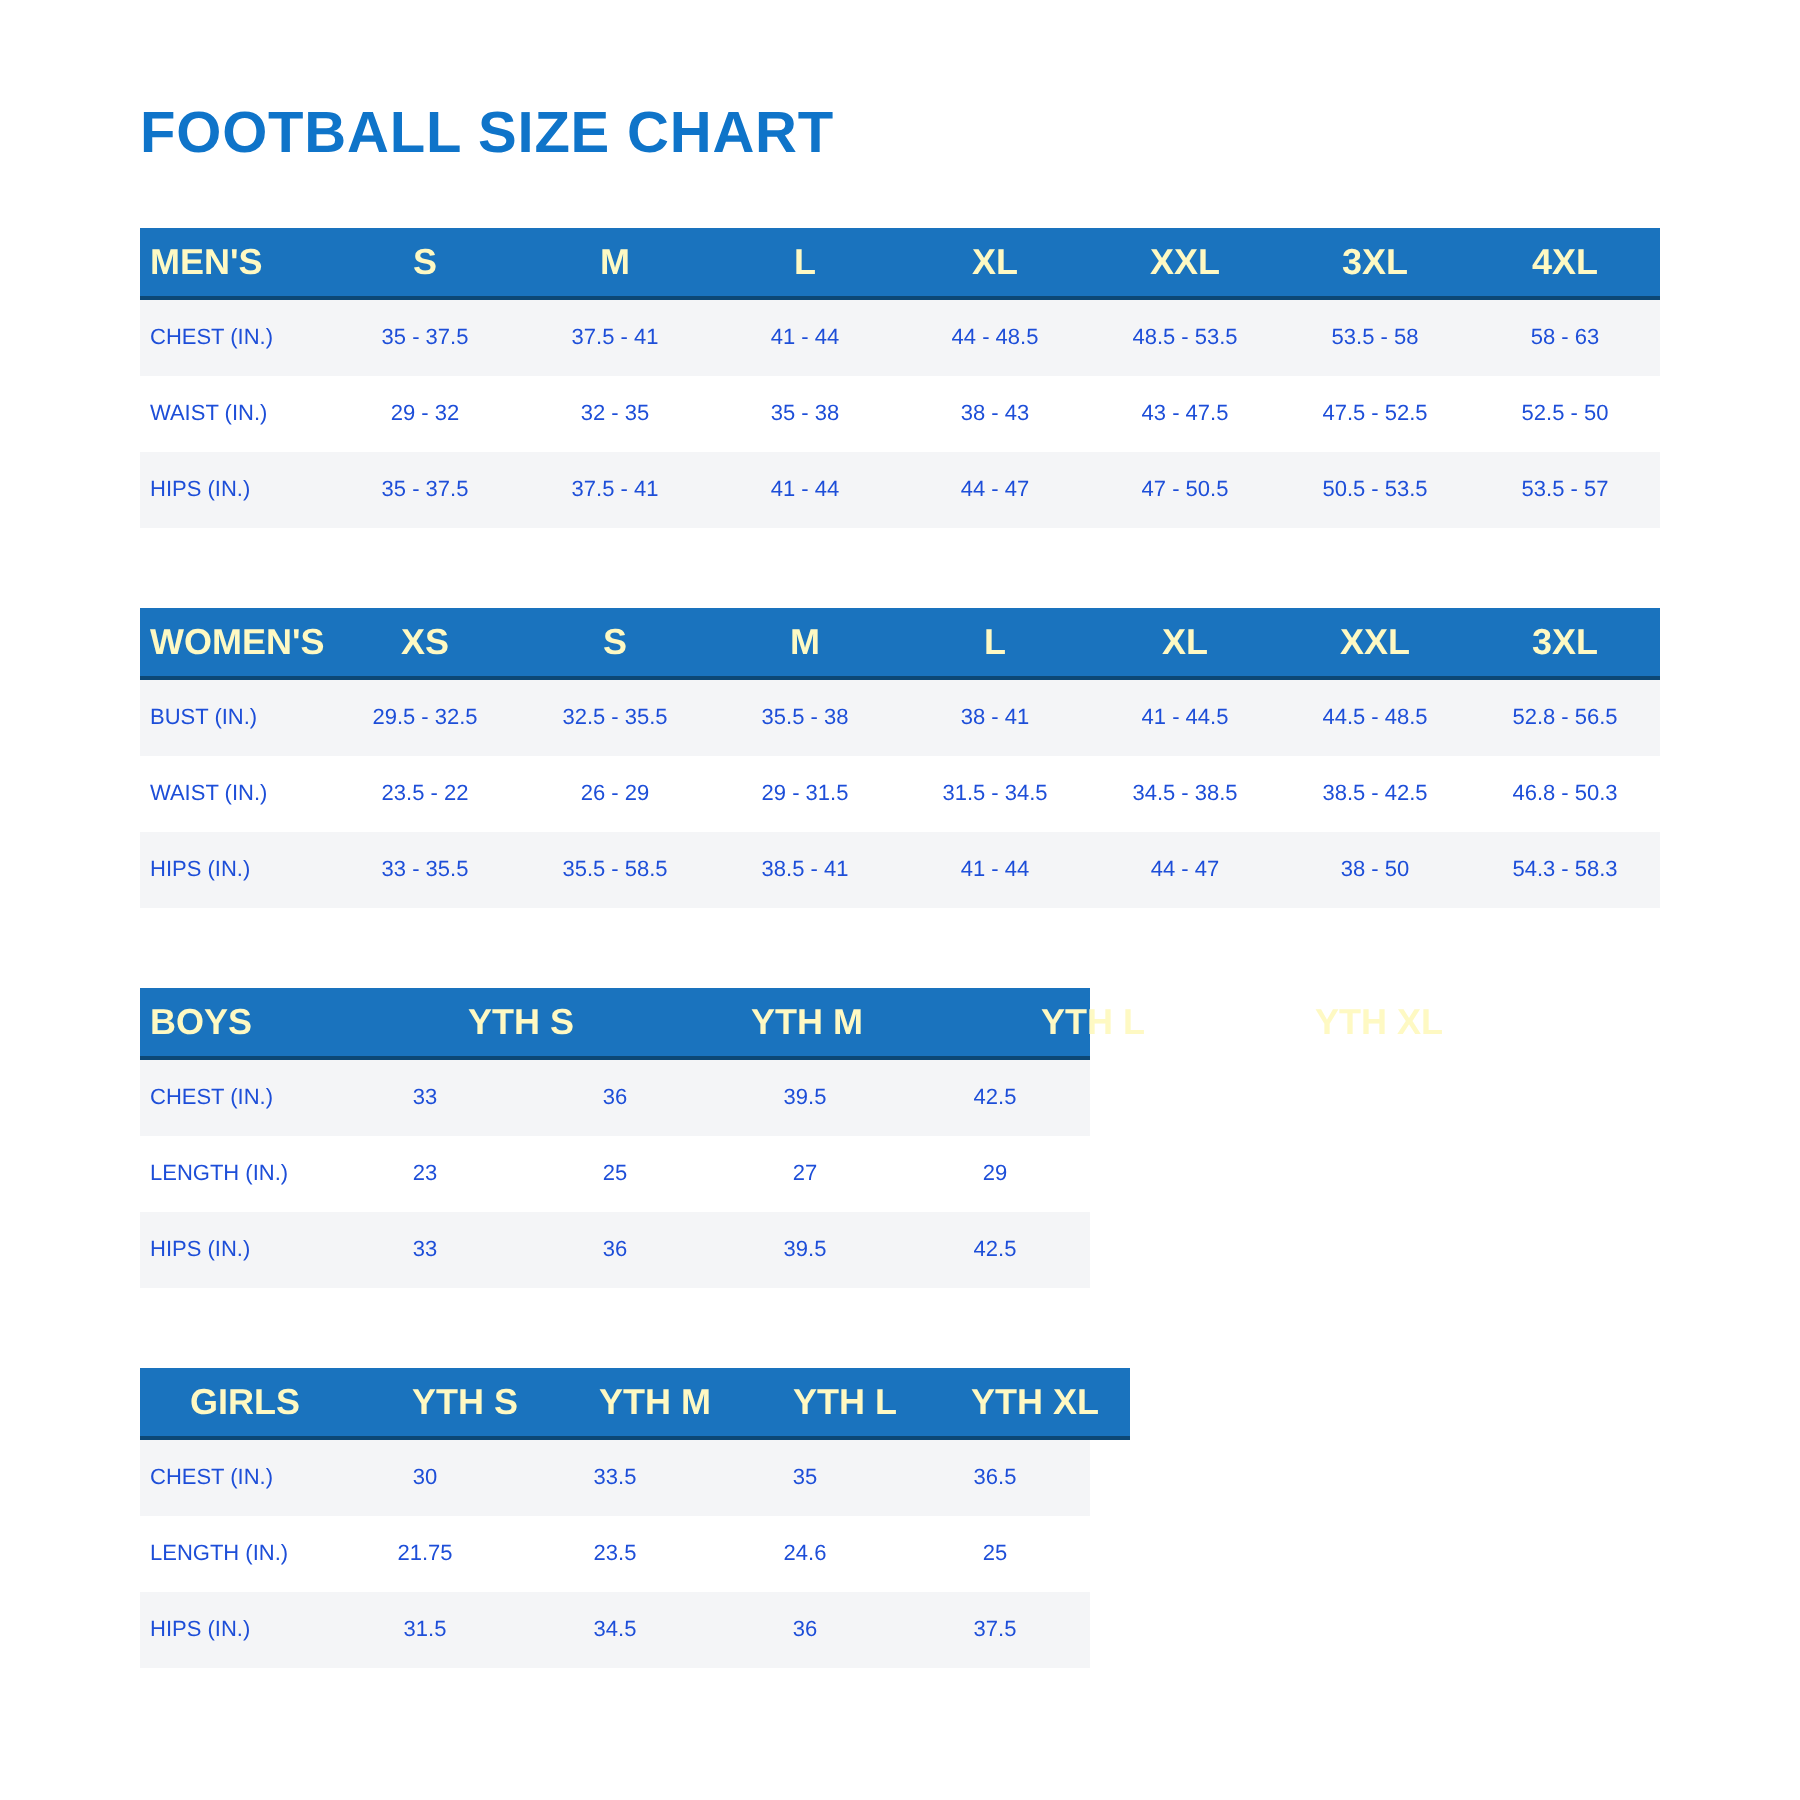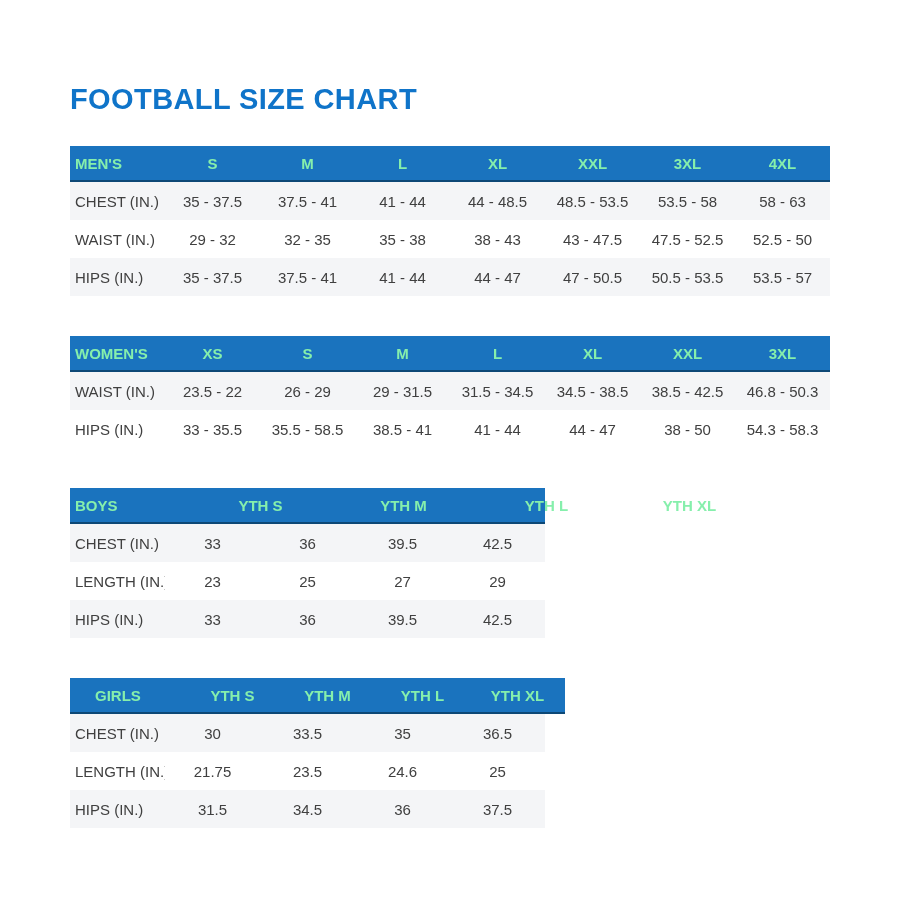--- a/index.html
+++ b/index.html
@@ -23,31 +23,31 @@
     font-weight: 700;
     letter-spacing: 0.4px;
   }
   .size-table {
     margin-bottom: 40px;
   }
   .t-header {
     display: grid;
     height: 34px;
     align-items: center;
-    color: #86efac;
-    font-size: 15px;
+    color: #fef9c3;
+    font-size: 18px;
     font-weight: 700;
     border-bottom: 2px solid #0d4876;
   }
   .t-row {
     display: grid;
     height: 38px;
     align-items: center;
-    font-size: 15px;
-    color: #404040;
+    font-size: 11px;
+    color: #1d4ed8;
   }
   
   .size-table > .t-row:nth-child(even) {
     background: #f4f5f7;
   }
   .cols-8 { grid-template-columns: repeat(8, 95px); width: 760px; }
   .cols-5 { grid-template-columns: repeat(5, 95px); width: 475px; }
   .cell {
     white-space: nowrap;
     overflow: hidden;
@@ -55,21 +55,21 @@
   }
   .label-cell {
     text-align: left;
     padding-left: 5px;
   }
 </style>
 </head>
 <body>
 
 <div class="page">
-  <h1 class="page-title" style="color: rgb(15, 116, 201); margin-top: 32px;">FOOTBALL SIZE CHART</h1>
+  <h1 class="page-title" style="color: rgb(15, 116, 201);">FOOTBALL SIZE CHART</h1>
   <div id="tables">
       <div class="size-table">
         <div class="t-header cols-8" style="background: rgb(26, 115, 190); border-bottom-color: rgb(13, 72, 118);">
           <div class="cell label-cell">MEN'S</div>
           <div class="cell">S</div>
           <div class="cell">M</div>
           <div class="cell">L</div>
           <div class="cell">XL</div>
           <div class="cell">XXL</div>
           <div class="cell">3XL</div>
@@ -111,20 +111,30 @@
           <div class="cell label-cell">WOMEN'S</div>
           <div class="cell">XS</div>
           <div class="cell">S</div>
           <div class="cell">M</div>
           <div class="cell">L</div>
           <div class="cell">XL</div>
           <div class="cell">XXL</div>
           <div class="cell">3XL</div>
         </div>
         <div class="t-row cols-8">
+          <div class="cell label-cell">BUST (IN.)</div>
+          <div class="cell">29.5 - 32.5</div>
+          <div class="cell">32.5 - 35.5</div>
+          <div class="cell">35.5 - 38</div>
+          <div class="cell">38 - 41</div>
+          <div class="cell">41 - 44.5</div>
+          <div class="cell">44.5 - 48.5</div>
+          <div class="cell">52.8 - 56.5</div>
+        </div>
+        <div class="t-row cols-8">
           <div class="cell label-cell">WAIST (IN.)</div>
           <div class="cell">23.5 - 22</div>
           <div class="cell">26 - 29</div>
           <div class="cell">29 - 31.5</div>
           <div class="cell">31.5 - 34.5</div>
           <div class="cell">34.5 - 38.5</div>
           <div class="cell">38.5 - 42.5</div>
           <div class="cell">46.8 - 50.3</div>
         </div>
         <div class="t-row cols-8">

